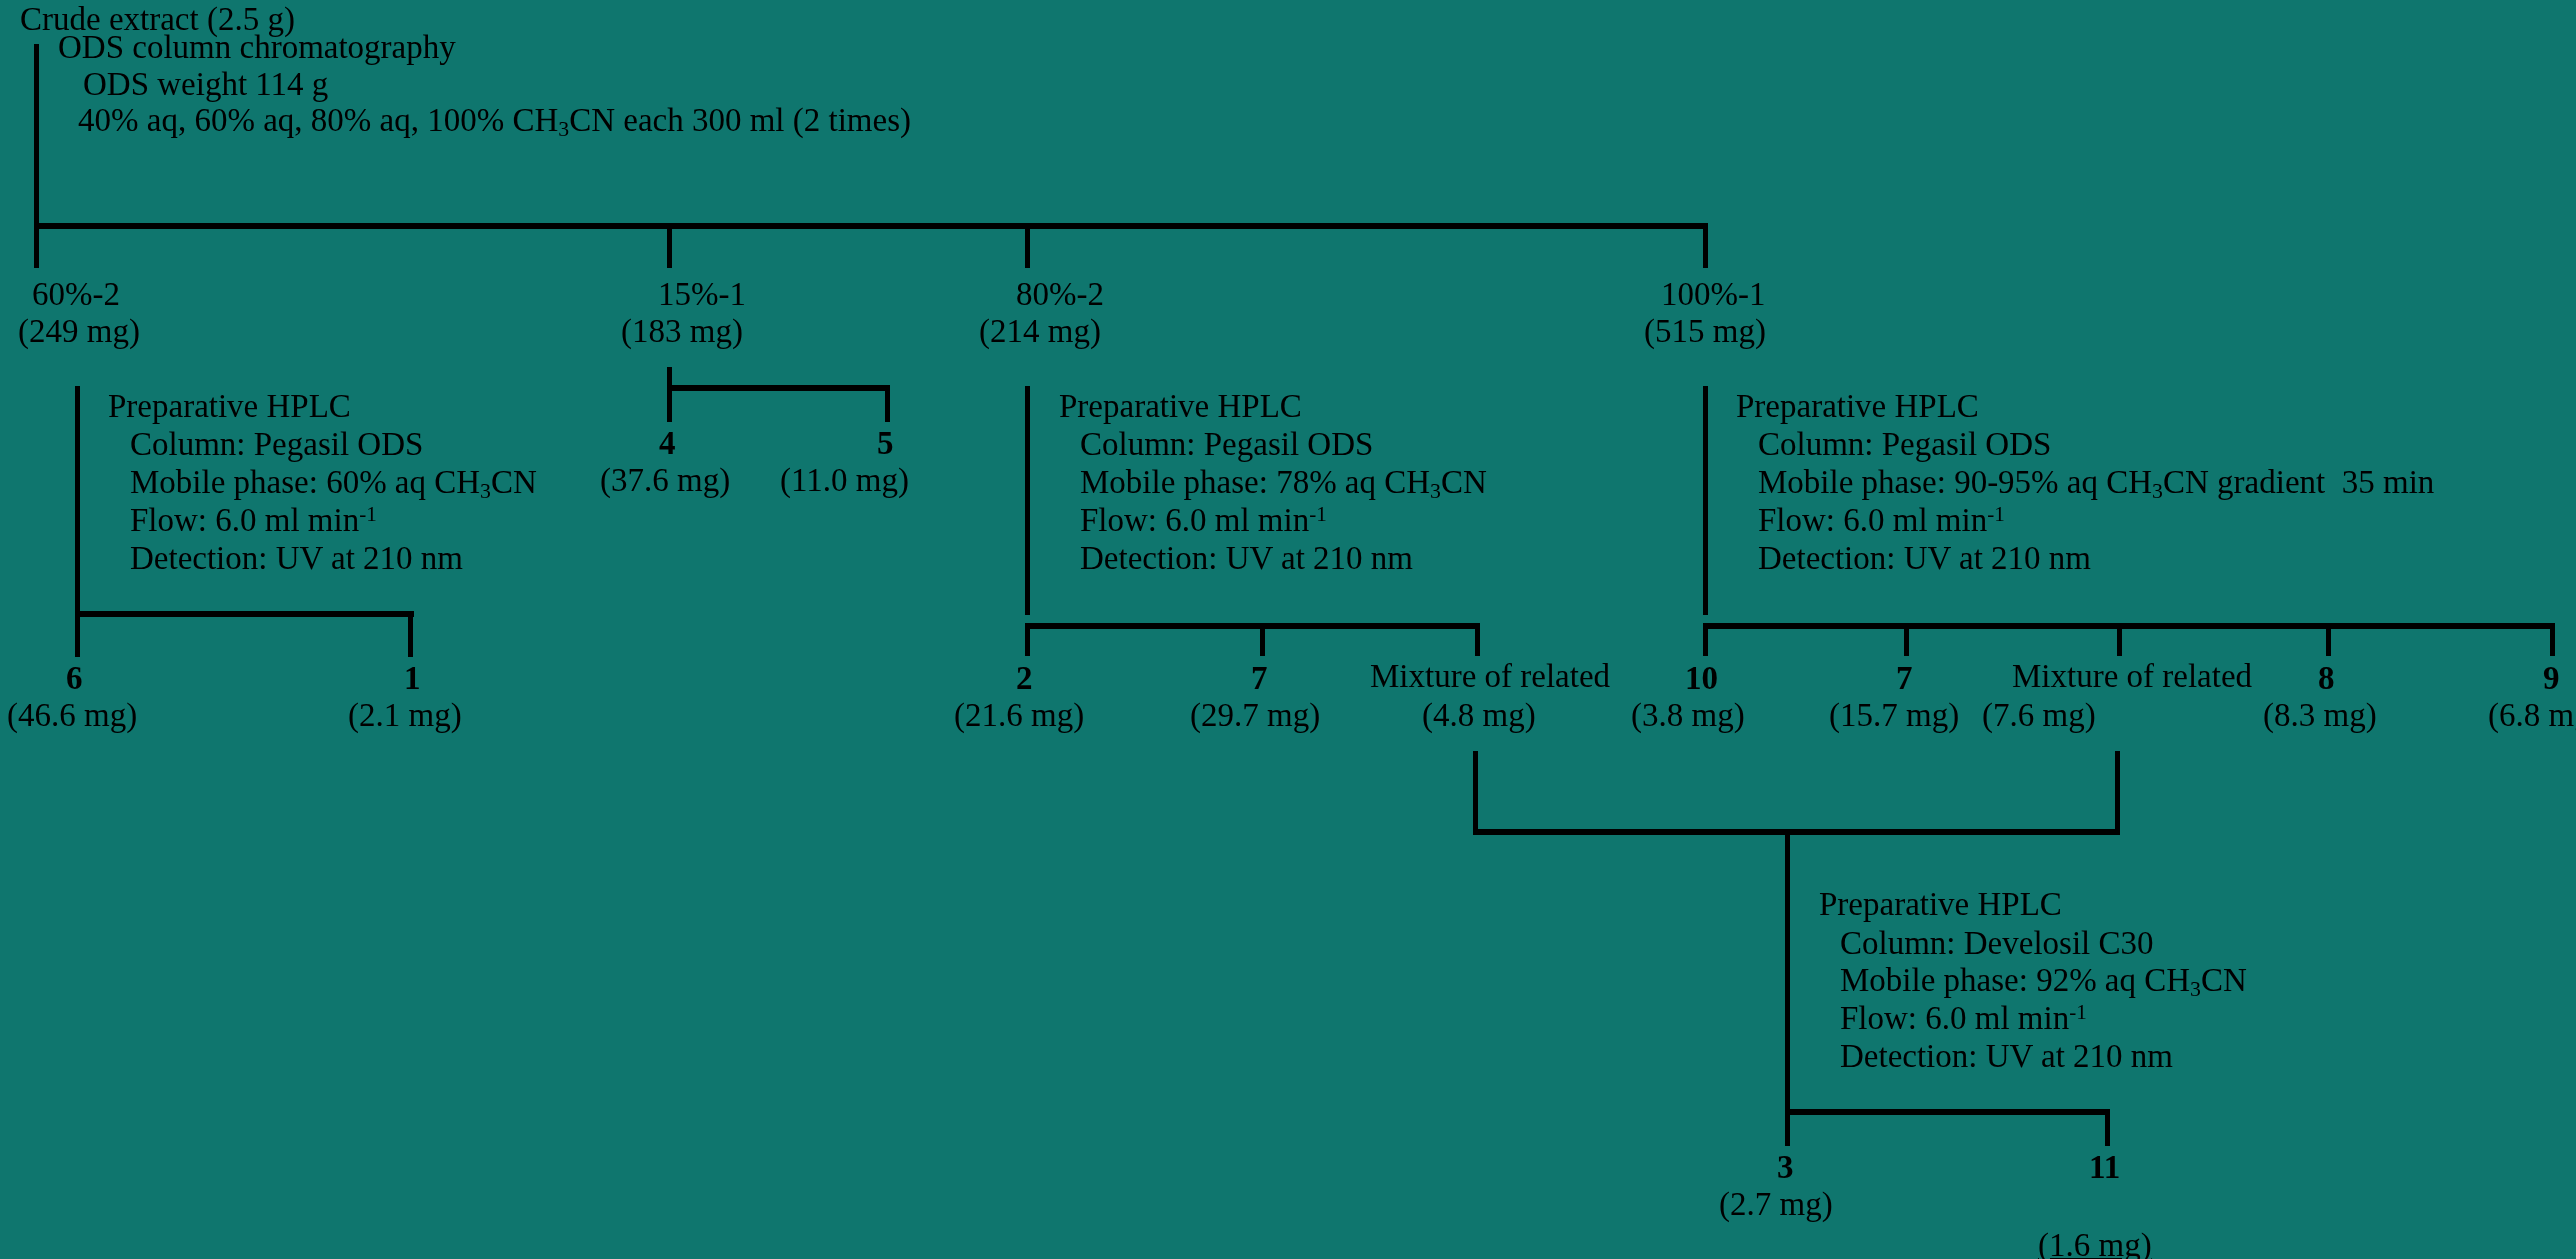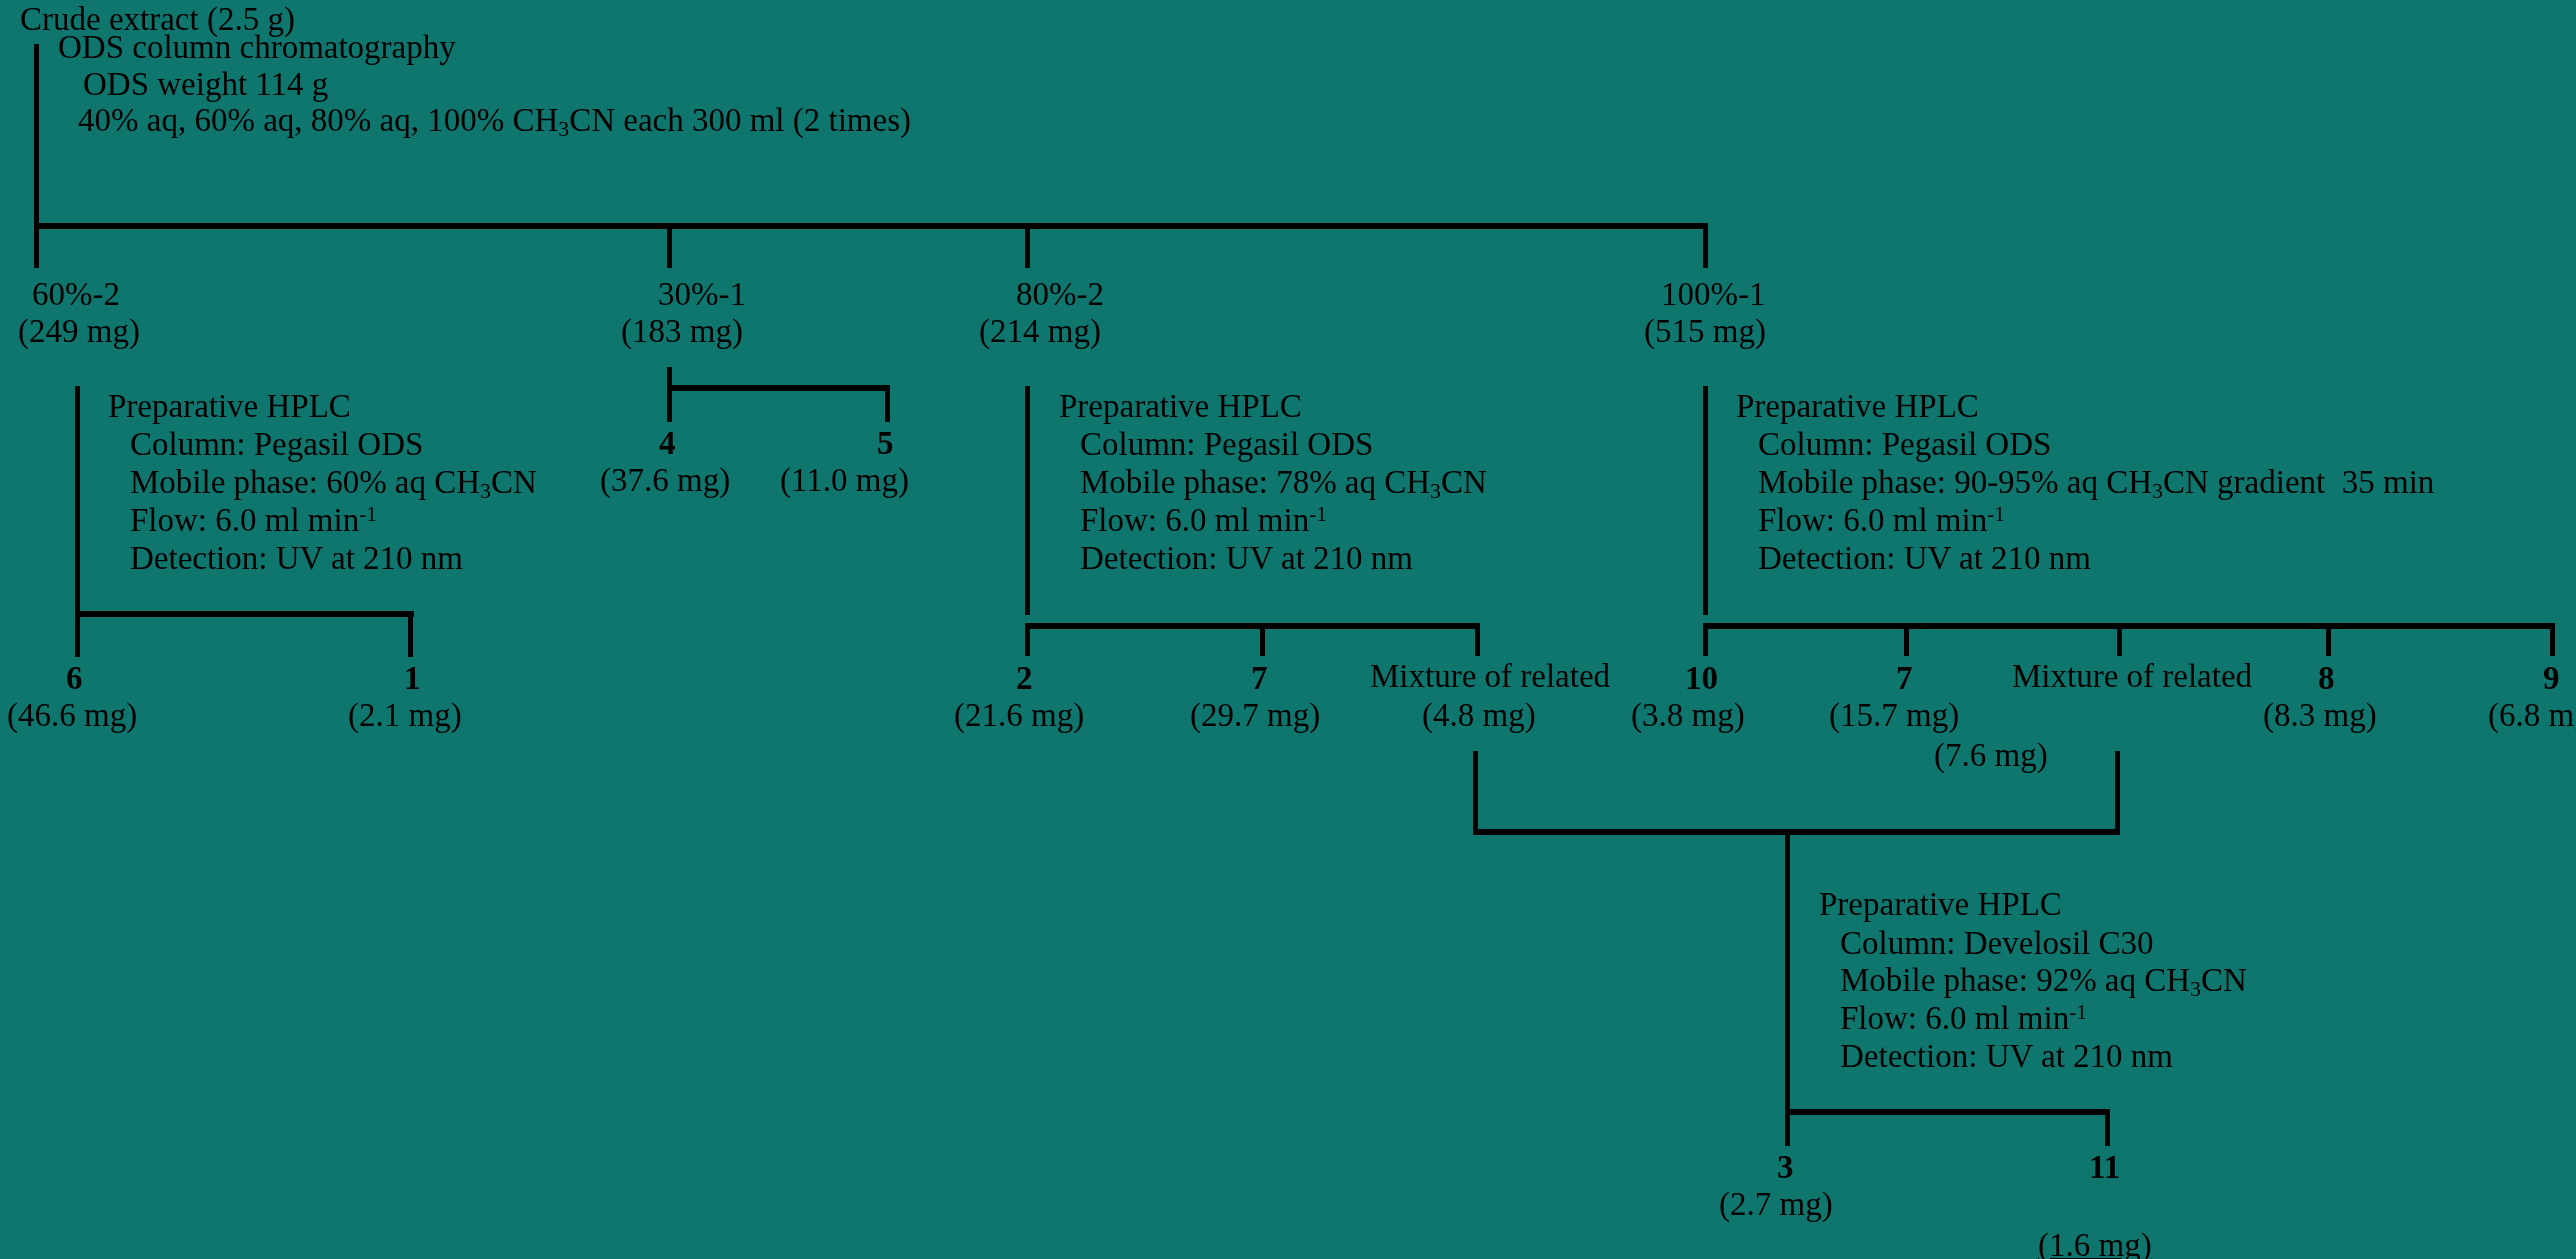--- a/index.html
+++ b/index.html
@@ -48,21 +48,21 @@
 
   <div class="ln hline" style="left:34px; top:223px; width:1674px;"></div>
   <div class="ln vline" style="left:34px; top:223px; height:45px;"></div>
   <div class="ln vline" style="left:667px; top:223px; height:45px;"></div>
   <div class="ln vline" style="left:1025px; top:223px; height:45px;"></div>
   <div class="ln vline" style="left:1703px; top:223px; height:45px;"></div>
 
   <div class="txt" style="left:32px; top:278px;">60%-2</div>
   <div class="txt" style="left:18px; top:315px;">(249 mg)</div>
 
-  <div class="txt" style="left:658px; top:278px;">30%-1</div>
+  <div class="txt" style="left:658px; top:278px;">15%-1</div>
   <div class="txt" style="left:621px; top:315px;">(183 mg)</div>
 
   <div class="txt" style="left:1016px; top:278px;">80%-2</div>
   <div class="txt" style="left:979px; top:315px;">(214 mg)</div>
 
   <div class="txt" style="left:1661px; top:278px;">100%-1</div>
   <div class="txt" style="left:1644px; top:315px;">(515 mg)</div>
 
   <div class="ln vline" style="left:75px; top:386px; height:229px;"></div>
 
@@ -124,21 +124,21 @@
   <div class="ln vline" style="left:1904px; top:623px; height:33px;"></div>
   <div class="ln vline" style="left:2117px; top:623px; height:33px;"></div>
   <div class="ln vline" style="left:2326px; top:623px; height:33px;"></div>
   <div class="ln vline" style="left:2550px; top:623px; height:33px;"></div>
 
   <div class="txt bold" style="left:1685px; top:662px;">10</div>
   <div class="txt" style="left:1631px; top:699px;">(3.8 mg)</div>
   <div class="txt bold" style="left:1896px; top:662px;">7</div>
   <div class="txt" style="left:1829px; top:699px;">(15.7 mg)</div>
   <div class="txt" style="left:2012px; top:660px;">Mixture of related</div>
-  <div class="txt" style="left:1934px; top:699px;margin-top:40px;">(7.6 mg)</div>
+  <div class="txt" style="left:1982px; top:699px;">(7.6 mg)</div>
   <div class="txt bold" style="left:2318px; top:662px;">8</div>
   <div class="txt" style="left:2263px; top:699px;">(8.3 mg)</div>
   <div class="txt bold" style="left:2543px; top:662px;">9</div>
   <div class="txt" style="left:2488px; top:699px;">(6.8 mg)</div>
 
   <div class="ln vline" style="left:1473px; top:751px; height:84px;"></div>
   <div class="ln vline" style="left:2115px; top:751px; height:84px;"></div>
   <div class="ln hline" style="left:1473px; top:829px; width:647px;"></div>
   <div class="ln vline" style="left:1785px; top:829px; height:285px;"></div>
 

